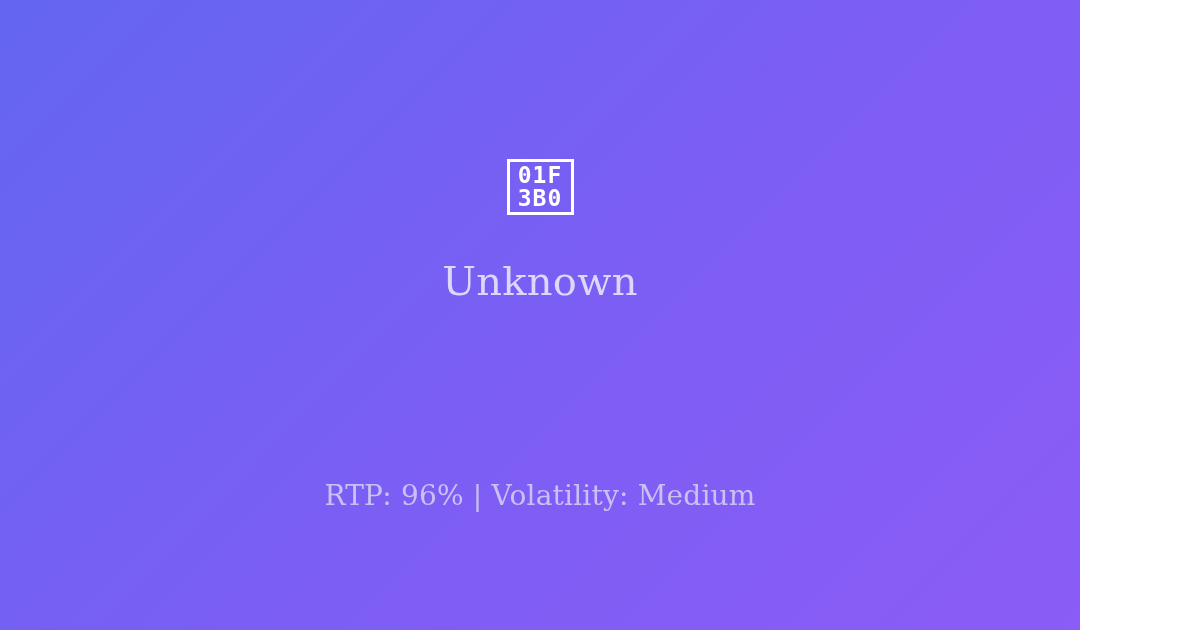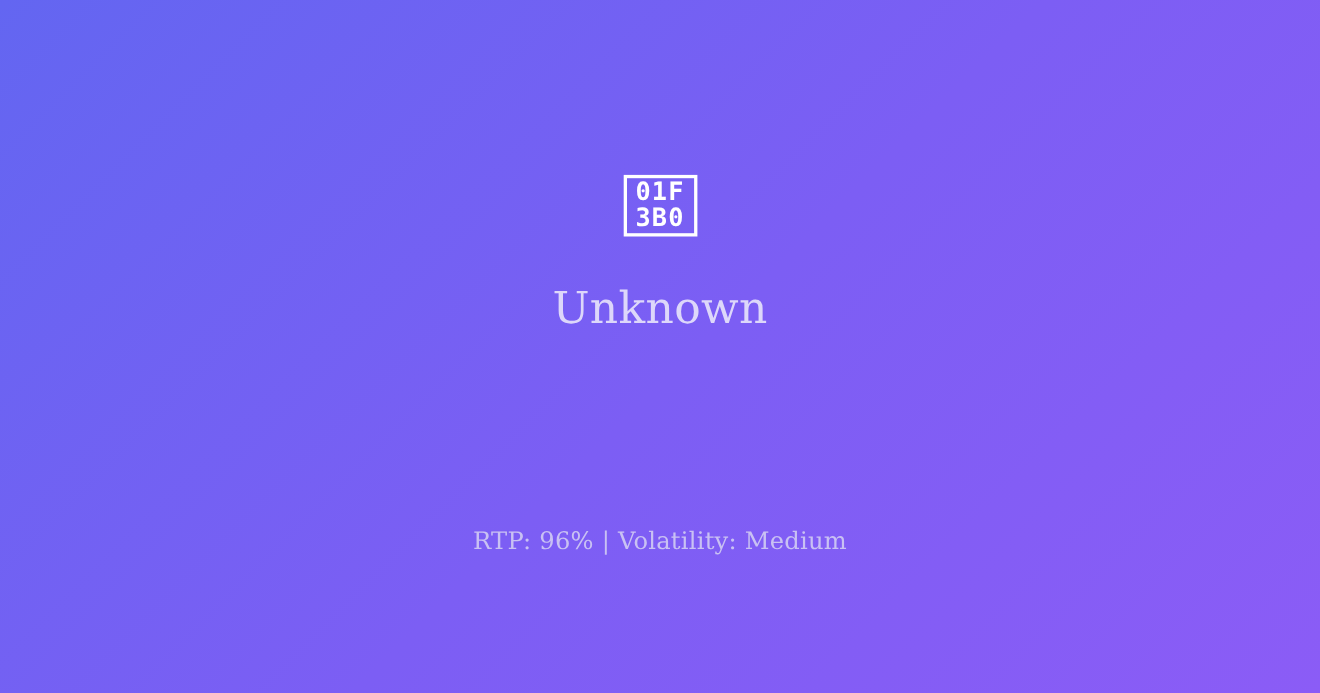--- a/index.html
+++ b/index.html
@@ -9,21 +9,21 @@
   body {
     width: 1200px;
     height: 630px;
     overflow: hidden;
     font-family: "DejaVu Serif", "Liberation Serif", serif;
   }
 
   .og-card {
     position: relative;
     box-sizing: border-box;
-    width: 1200px;
+    width: 1080px;
     height: 630px;
     background: linear-gradient(135deg, #6366f1 0%, #7c5ef4 52%, #8b5cf6 100%);
     display: flex;
     flex-direction: column;
     align-items: center;
     overflow: hidden;
   }
 
   
   .hero {
@@ -104,21 +104,21 @@
     display: flex;
     align-items: flex-start;
     justify-content: center;
     padding-top: 10px;
     box-sizing: border-box;
   }
 
   .og-meta {
     font-family: "DejaVu Serif", "Liberation Serif", serif;
     font-weight: 400;
-    font-size: 22px;
+    font-size: 28px;
     line-height: 1;
     color: #c9c1f3;
     letter-spacing: 0.2px;
     white-space: pre;
   }
 </style>
 </head>
 <body>
 
 <div class="og-card">

